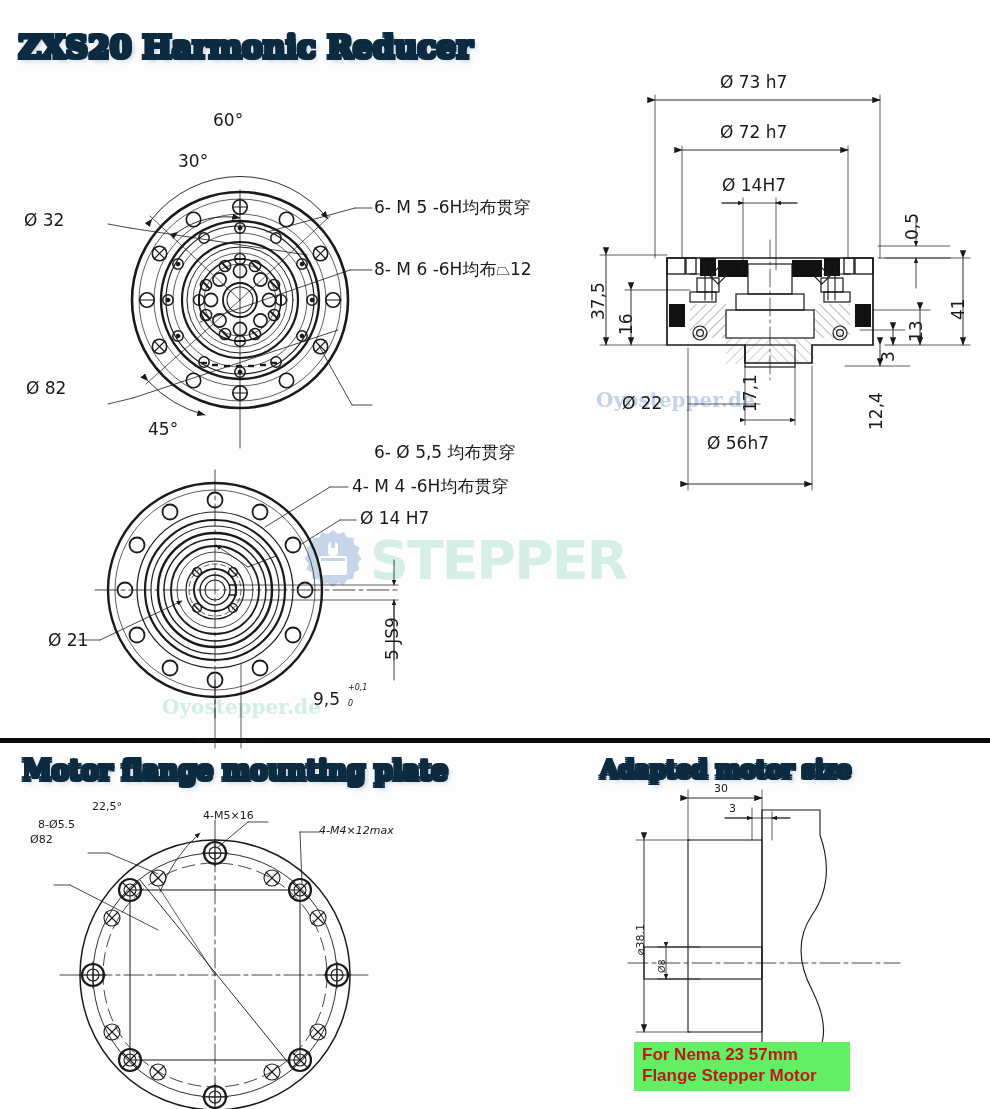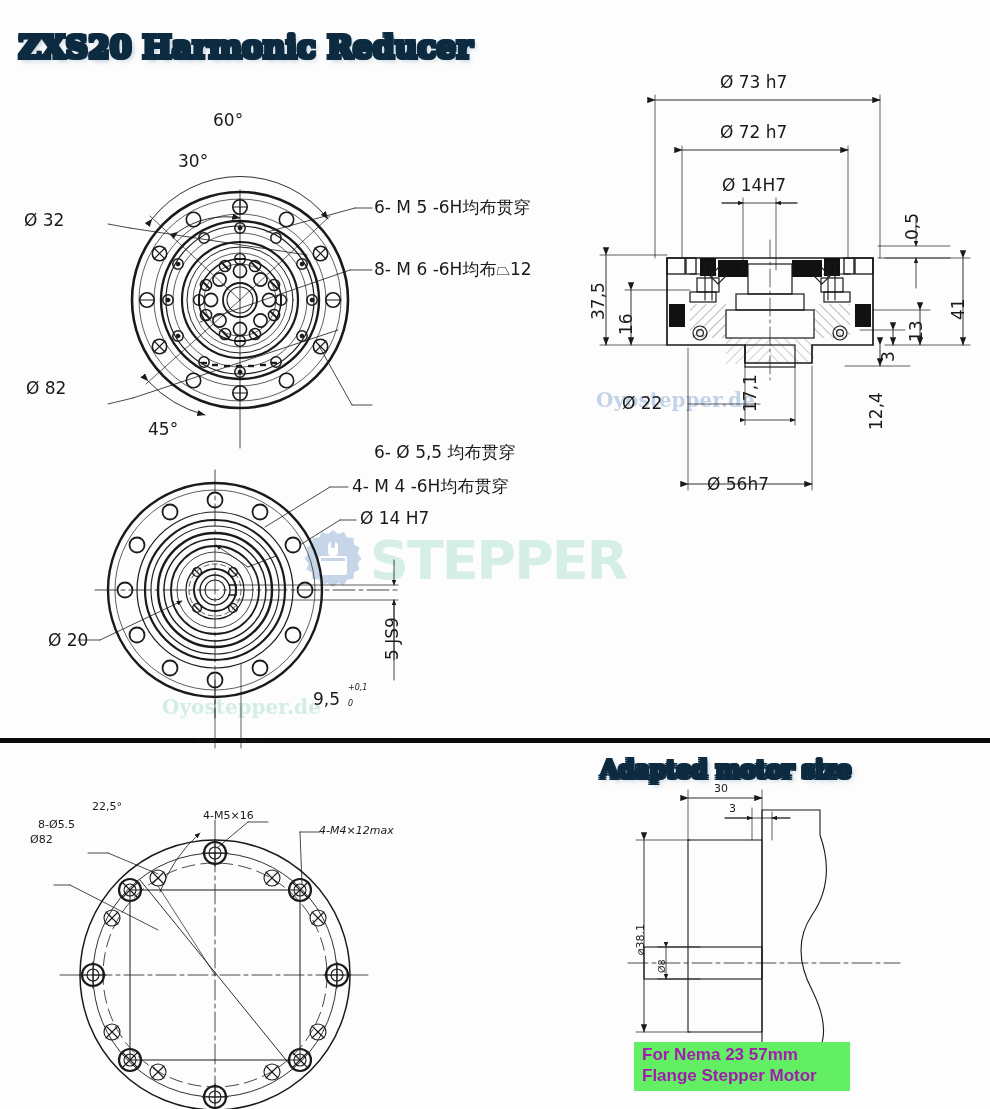--- a/index.html
+++ b/index.html
@@ -66,21 +66,21 @@
   
   #motor-badge {
     position: absolute;
     left: 634px; top: 1042px;
     width: 216px;
     background: #63ef63;
     padding: 3px 8px 5px 8px;
     font-size: 17px;
     font-weight: bold;
     line-height: 1.22;
-    color: #a21caf;
+    color: #b91c1c;
     font-family: "Liberation Sans", sans-serif;
   }
 
   
   .wm-text {
     position: absolute;
     font-family: "DejaVu Serif", serif;
     font-weight: bold;
     white-space: nowrap;
     pointer-events: none;
@@ -116,20 +116,21 @@
     width: 990px; height: 5px;
     background: #0a0a0a;
   }
 </style>
 </head>
 <body>
 
 <div id="page">
 
   <div class="ttl" id="title-main">ZXS20 Harmonic Reducer</div>
+  <div class="ttl" id="title-flange">Motor flange mounting plate</div>
   <div class="ttl" id="title-motor">Adapted motor size</div>
 
   <div id="divider"></div>
 
   <div id="wm-logo">
     <svg id="wm-gear" width="64" height="64" viewBox="0 0 64 64">
       <g fill="#c6d6e8">
         <path d="M32 2 l5 4 6-2 3 5.5 6.5 0.5 0.5 6.5 5.5 3 -2 6 4 5 -4 5 2 6 -5.5 3 -0.5 6.5 -6.5 0.5 -3 5.5 -6-2 -5 4 -5-4 -6 2 -3-5.5 -6.5-0.5 -0.5-6.5 -5.5-3 2-6 -4-5 4-5 -2-6 5.5-3 0.5-6.5 6.5-0.5 3-5.5 6 2z"></path>
       </g>
       <g fill="#ffffff">
@@ -621,39 +622,39 @@
   <div class="lbl lbl-lg" style="left:178px; top:151px;">30°</div>
   <div class="lbl lbl-lg" style="left:148px; top:419px;">45°</div>
   <div class="lbl lbl-lg" style="left:24px; top:210px;">Ø 32</div>
   <div class="lbl lbl-lg" style="left:26px; top:378px;">Ø 82</div>
   <div class="lbl lbl-lg" style="left:374px; top:196px;text-align:center;">6- M 5 -6H均布贯穿</div>
   <div class="lbl lbl-lg" style="left:374px; top:258px;">8- M 6 -6H均布⏢12</div>
   <div class="lbl lbl-lg" style="left:374px; top:393px;margin-top:48px;">6- Ø 5,5 均布贯穿</div>
 
   <div class="lbl lbl-lg" style="left:352px; top:475px;">4- M 4 -6H均布贯穿</div>
   <div class="lbl lbl-lg" style="left:360px; top:508px;">Ø   14 H7</div>
-  <div class="lbl lbl-lg" style="left:48px; top:630px;">Ø 20</div>
+  <div class="lbl lbl-lg" style="left:48px; top:630px;">Ø 21</div>
   <div class="lbl lbl-lg rot90" style="left:382px; top:660px;">5 JS9</div>
   <div class="lbl lbl-lg" style="left:313px; top:689px;">9,5</div>
   <div class="sup" style="left:348px; top:684px;">+0,1</div>
   <div class="sup" style="left:348px; top:700px;">0</div>
 
   <div class="lbl lbl-lg" style="left:720px; top:72px;">Ø 73 h7</div>
   <div class="lbl lbl-lg" style="left:720px; top:122px;">Ø 72 h7</div>
   <div class="lbl lbl-lg" style="left:722px; top:175px;">Ø 14H7</div>
   <div class="lbl lbl-lg rot90" style="left:588px; top:320px;">37,5</div>
   <div class="lbl lbl-lg rot90" style="left:616px; top:335px;">16</div>
   <div class="lbl lbl-lg rot90" style="left:902px; top:240px;">0,5</div>
   <div class="lbl lbl-lg rot90" style="left:948px; top:320px;">41</div>
   <div class="lbl lbl-lg rot90" style="left:906px; top:342px;">13</div>
   <div class="lbl lbl-lg rot90" style="left:878px; top:362px;">3</div>
   <div class="lbl lbl-lg rot90" style="left:866px; top:430px;">12,4</div>
   <div class="lbl lbl-lg rot90" style="left:740px; top:412px;">17,1</div>
   <div class="lbl lbl-lg" style="left:622px; top:393px;">Ø 22</div>
-  <div class="lbl lbl-lg" style="left:707px; top:474px;">Ø 56h7</div>
+  <div class="lbl lbl-lg" style="left:707px; top:433px;">Ø 56h7</div>
 
   <div class="lbl lbl-sm" style="left:38px; top:818px;">8-Ø5.5</div>
   <div class="lbl lbl-sm" style="left:30px; top:833px;">Ø82</div>
   <div class="lbl lbl-sm" style="left:92px; top:800px;">22,5°</div>
   <div class="lbl lbl-sm" style="left:203px; top:809px;">4-M5×16</div>
   <div class="lbl lbl-sm" style="left:319px; top:824px;font-style:italic;">4-M4×12max</div>
 
   <div class="lbl lbl-sm" style="left:714px; top:782px;">30</div>
   <div class="lbl lbl-sm" style="left:729px; top:802px;">3</div>
   <div class="lbl lbl-sm rot90" style="left:634px; top:955px;">⌀38.1</div>

